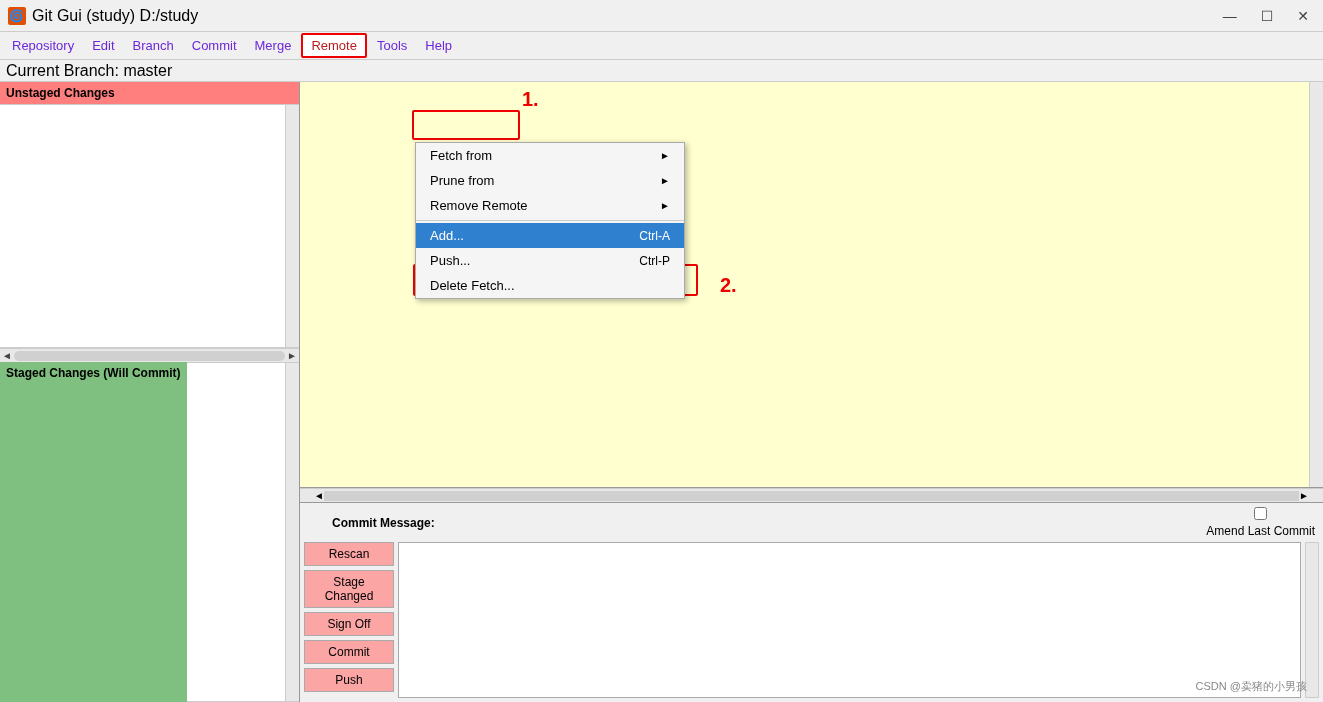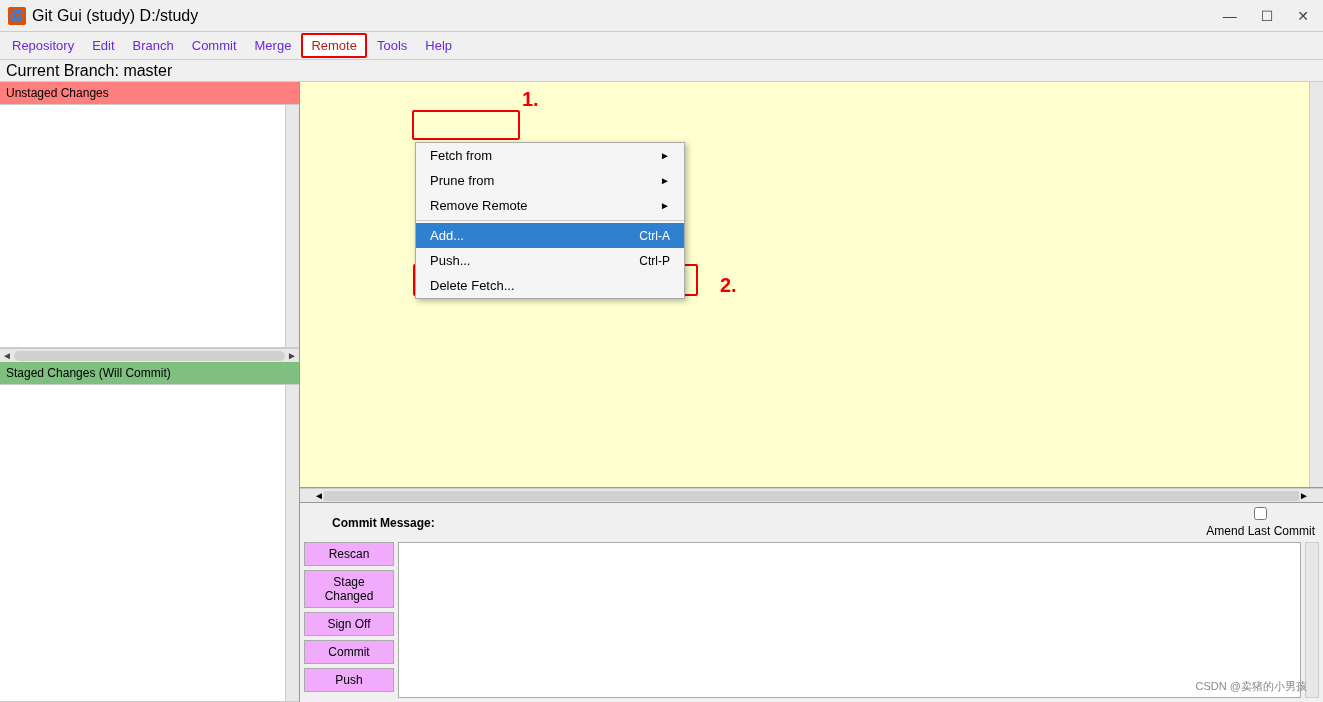--- a/index.html
+++ b/index.html
@@ -97,41 +97,41 @@
     .left-panel {
       width: 300px;
       display: flex;
       flex-direction: column;
       border-right: 1px solid #999;
       background: #f0f0f0;
     }
     .panel-section-header {
       padding: 4px 6px;
       font-size: 12px;
-      font-weight: normal;
+      font-weight: bold;
       color: #000;
     }
     .unstaged-header {
       background: #ff7f7f;
       color: #000;
     }
     .staged-header {
       background: #7fbf7f;
       color: #000;
     }
     .unstaged-section {
       height: 280px;
       display: flex;
       flex-direction: column;
       position: relative;
     }
     .staged-section {
       flex: 1;
       display: flex;
-      flex-direction: column;
+      flex-direction: row;
       position: relative;
     }
     .list-area {
       flex: 1;
       background: white;
       border-top: 1px solid #ccc;
       border-bottom: 1px solid #ccc;
       overflow: hidden;
       position: relative;
     }
@@ -237,21 +237,21 @@
       padding: 0 4px 4px 4px;
     }
     .commit-buttons {
       display: flex;
       flex-direction: column;
       gap: 4px;
       width: 90px;
     }
     .commit-btn {
       padding: 4px 8px;
-      background: #f0abfc;
+      background: #fca5a5;
       border: 1px solid #aaa;
       cursor: pointer;
       font-size: 12px;
       text-align: center;
     }
     .commit-textarea {
       flex: 1;
       border: 1px solid #aaa;
       background: white;
       padding: 4px;

